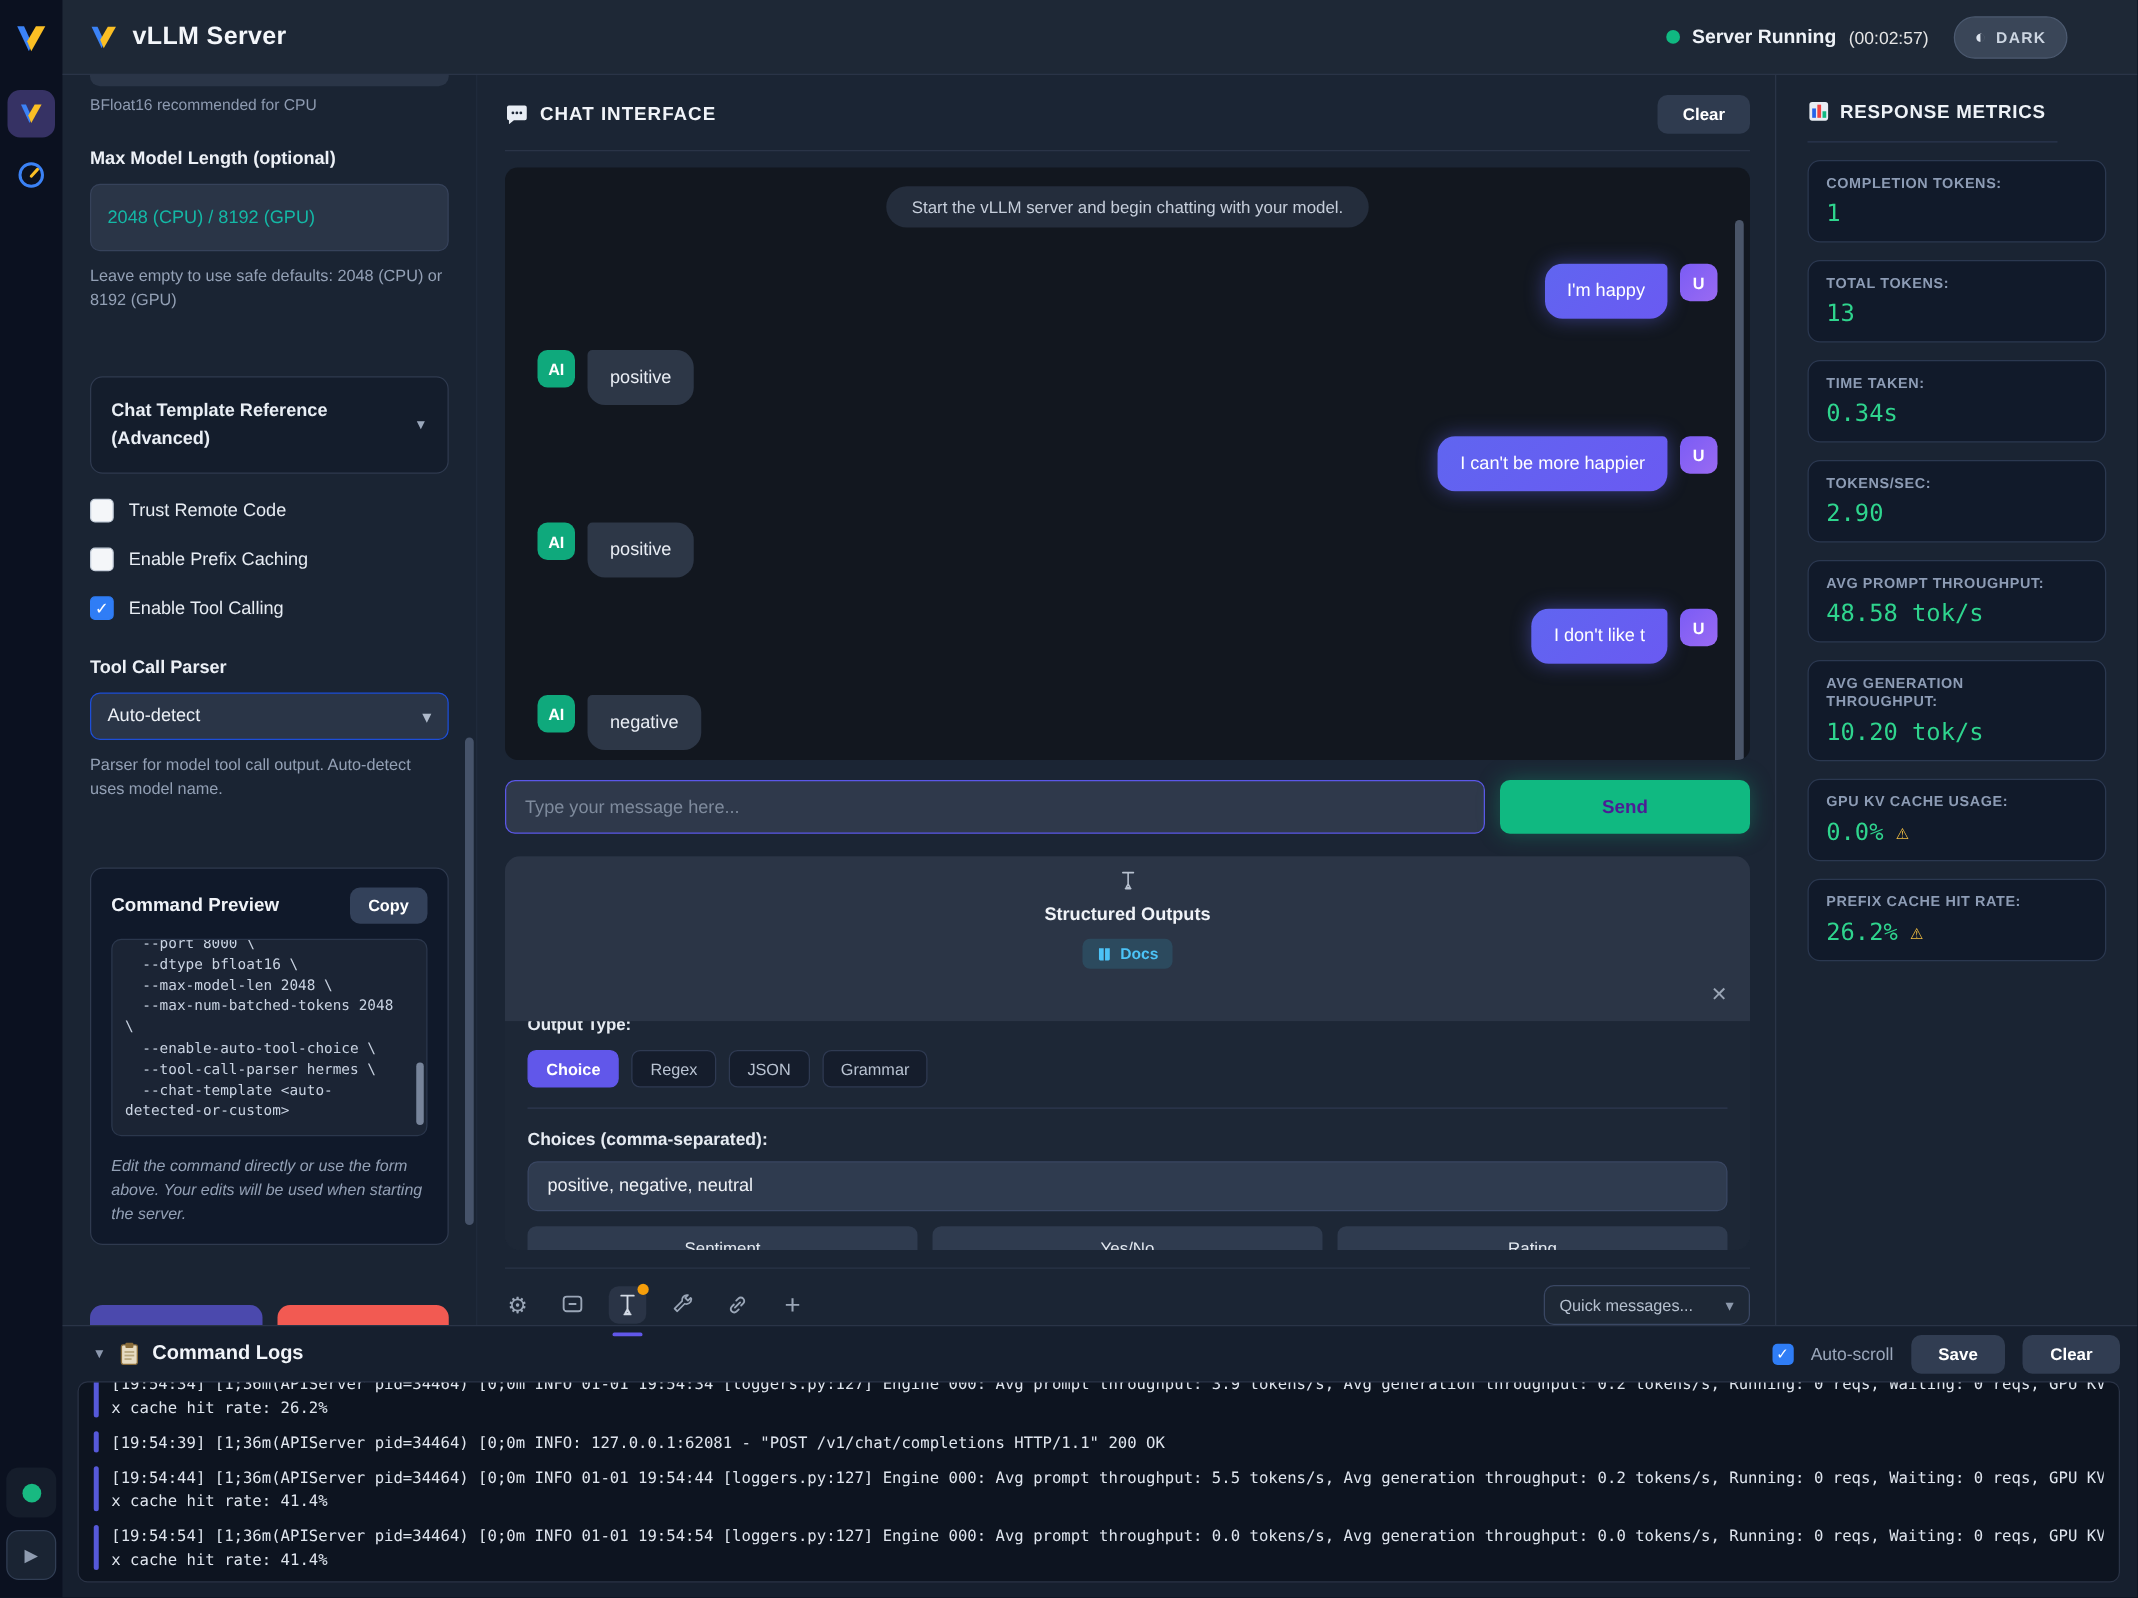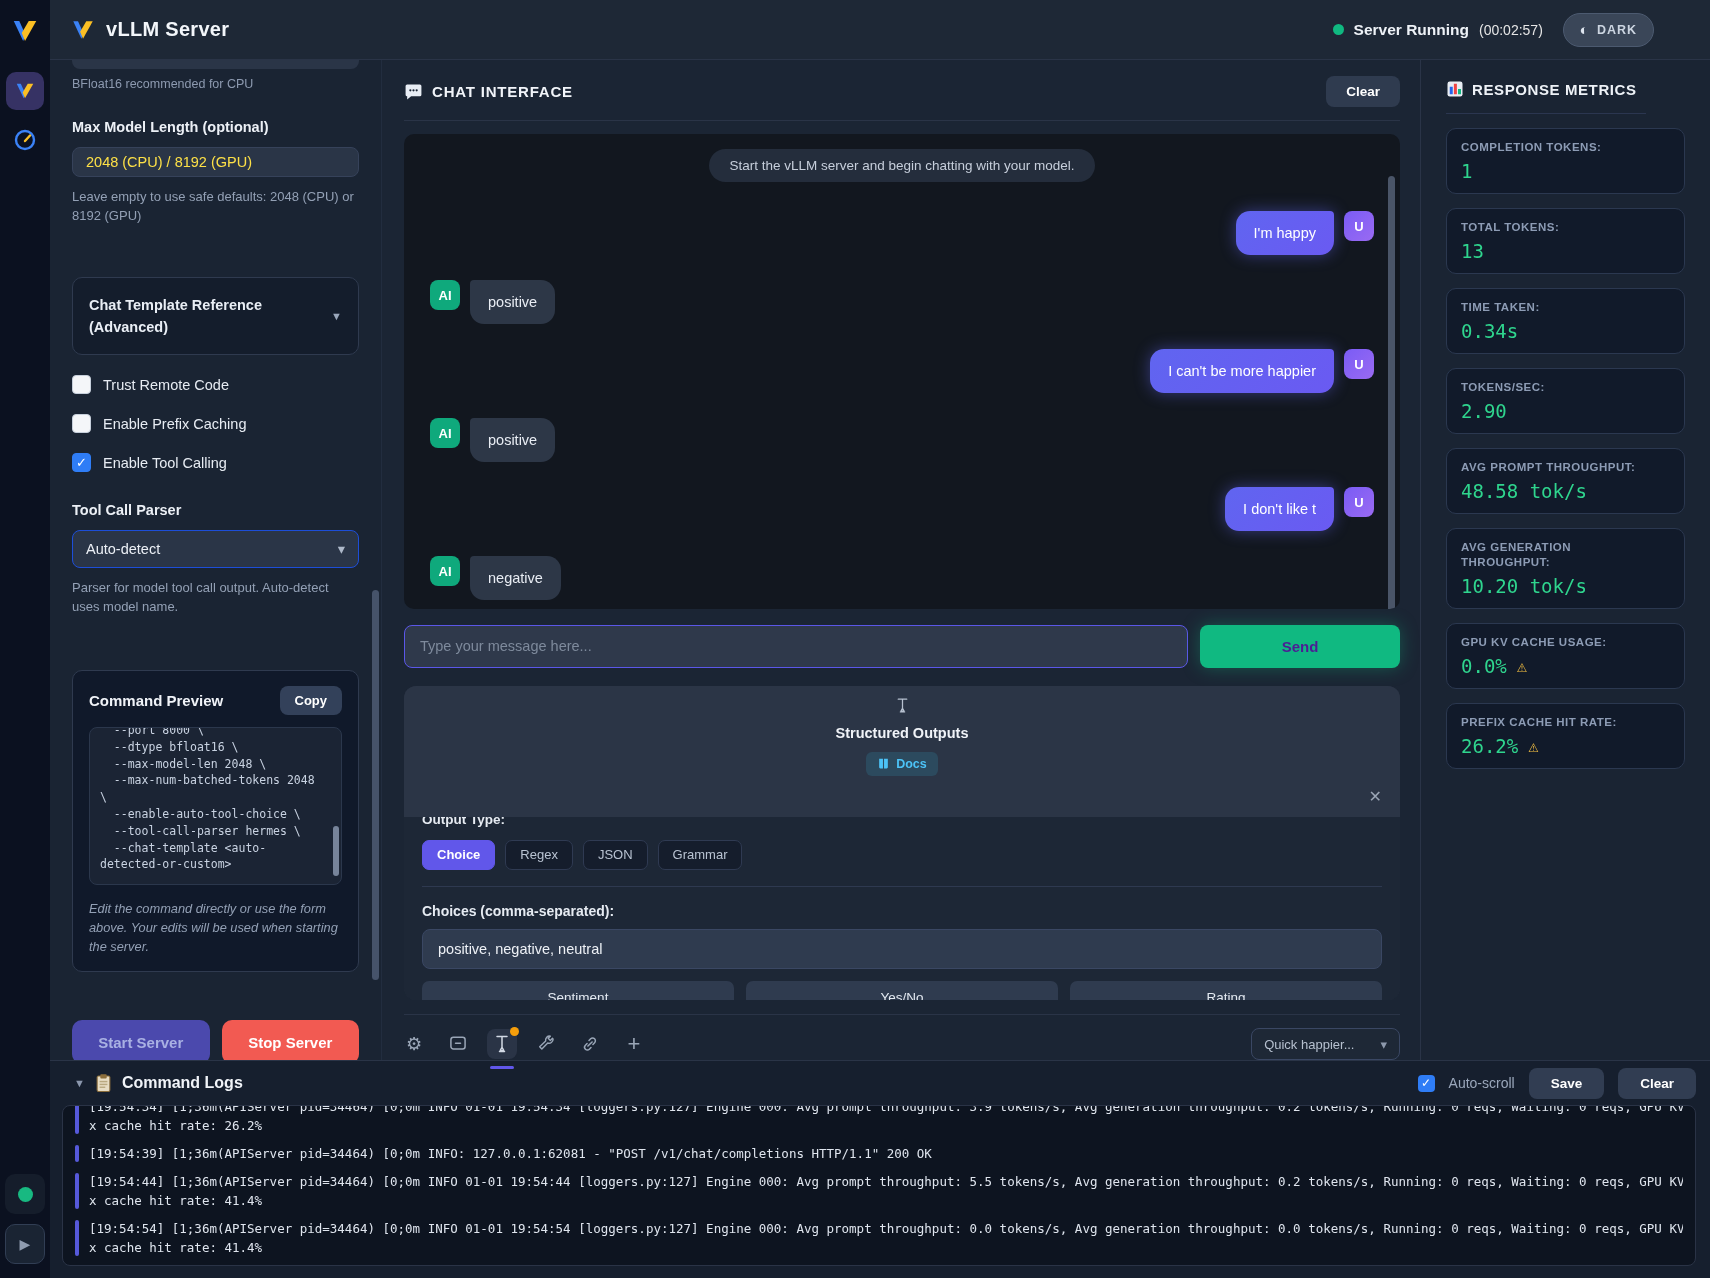--- a/index.html
+++ b/index.html
@@ -33,21 +33,21 @@
   
   .content { display:flex; height:1000px; min-height:0; }
 
   
   .config { width:332px; background:#1a2433; padding:0 22px; overflow:hidden; position:relative; flex-shrink:0; border-right:1px solid #222d3f; }
   .config-scrollbar { position:absolute; right:2px; top:530px; height:390px; width:7px; border-radius:4px; background:#46536a; }
   .cut-input { height:9px; background:#2a3547; border-radius:0 0 8px 8px; }
   .hint { font-size:12.5px; color:#8d9ab0; line-height:18px; }
   .hint-top { margin-top:6px; }
   .cfg-label { margin-top:26px; font-size:14.5px; font-weight:bold; color:#ecf0f6; }
-  .cfg-input { margin-top:12px; height:30px; background:#2a3547; border:1px solid #36425a; border-radius:8px; display:flex; align-items:center; padding:0 13px; font-size:14.5px; color:#fde047; }
+  .cfg-input { margin-top:12px; height:54px; background:#2a3547; border:1px solid #36425a; border-radius:8px; display:flex; align-items:center; padding:0 13px; font-size:14.5px; color:#14b8a6; }
   .cfg-help { margin-top:10px; font-size:13px; color:#93a0b5; line-height:19px; }
   .collapse-box { margin-top:52px; background:#141d2c; border:1px solid #2f3a4f; border-radius:10px; padding:16px 16px; display:flex; align-items:center; cursor:pointer; }
   .collapse-box .cb-t { font-size:14.5px; font-weight:bold; color:#e9eef5; line-height:22px; width:210px; }
   .collapse-box .cb-c { margin-left:auto; color:#9aa7bb; font-size:11px; }
   .chk-row { margin-top:20px; display:flex; align-items:center; gap:12px; cursor:pointer; }
   .chk { width:19px; height:19px; border-radius:4px; background:#f4f6f9; border:1px solid #c6cfdb; }
   .chk.checked { background:#2f7df6; border-color:#2f7df6; color:#fff; font-size:13px; display:flex; align-items:center; justify-content:center; }
   .chk-label { font-size:14.5px; color:#e7ecf3; }
   .select { margin-top:12px; height:38px; background:#2a3547; border:1px solid #1d4ed8; border-radius:8px; display:flex; align-items:center; padding:0 13px; font-size:14.5px; color:#ecf0f6; cursor:pointer; }
   .select .sel-c { margin-left:auto; color:#aeb9ca; }
@@ -353,21 +353,21 @@
                 <path d="M20.5 6.3a4.8 4.8 0 0 1-6.4 4.5L7 18l-2.6-2.6 7.2-7.1A4.8 4.8 0 0 1 17.2 2.6L14.6 5.2l2.6 2.6 2.6-2.6c.4.3.7.7.7 1.1z" fill="none" stroke="#9aa6b7" stroke-width="1.7" stroke-linejoin="round"></path>
               </svg>
           </span>
           <span class="tool-ic">
             <svg width="20" height="20" viewBox="0 0 24 24">
                 <path d="M9.5 14.5l5-5M8.5 11.5l-2 2a3.3 3.3 0 0 0 4.7 4.7l2-2M15.5 12.5l2-2a3.3 3.3 0 0 0-4.7-4.7l-2 2" fill="none" stroke="#9aa6b7" stroke-width="1.8" stroke-linecap="round"></path>
               </svg>
           </span>
           <span class="tool-ic" style="font-size:22px;color:#9aa6b7">+</span>
           <div class="quick-select">
-            <span>Quick happier...</span>
+            <span>Quick messages...</span>
             <span style="color:#8d99ac">▾</span>
           </div>
         </div>
       </div>
 
       <div class="metrics">
         <div class="m-title">
           <svg width="18" height="18" viewBox="0 0 24 24">
               <rect x="2" y="2" width="20" height="20" rx="3" fill="#e8edf4"></rect>
               <rect x="5" y="9" width="4" height="10" fill="#2563eb"></rect>

